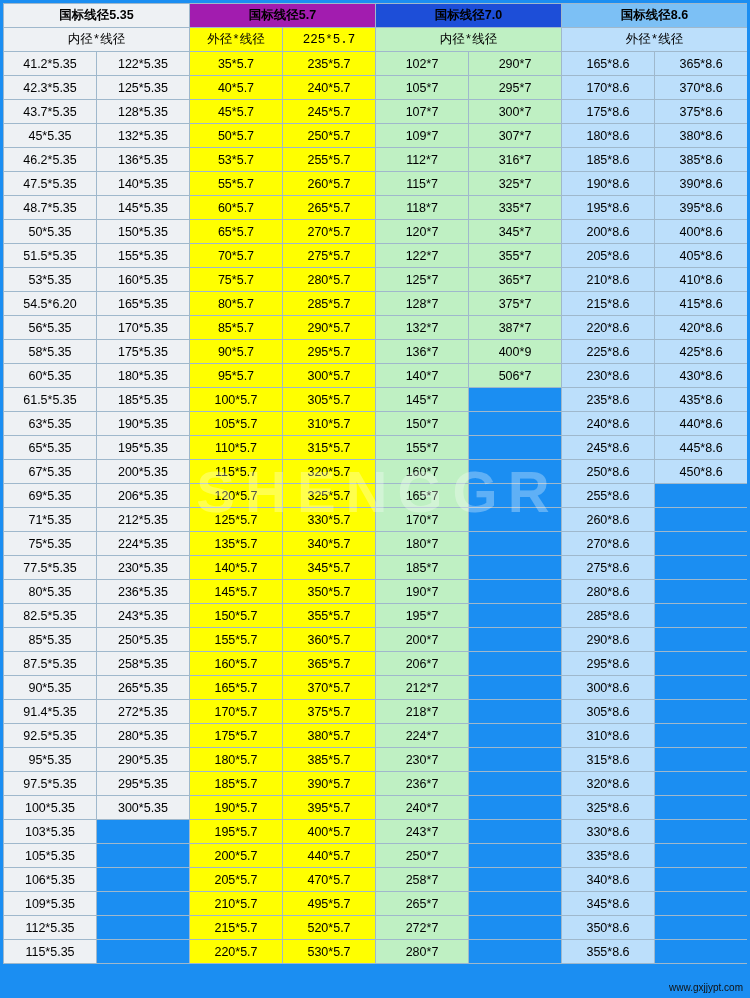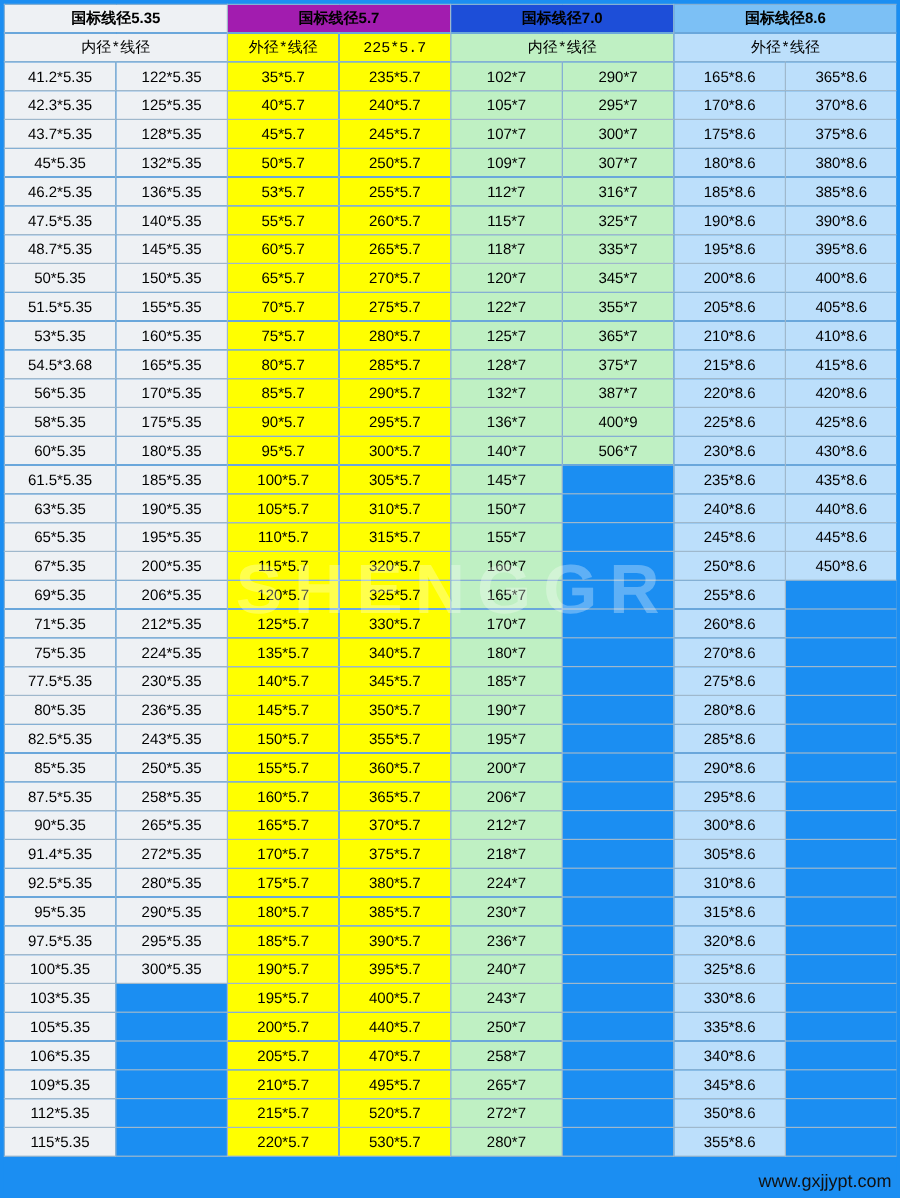--- a/index.html
+++ b/index.html
@@ -33,21 +33,21 @@
     letter-spacing: 10px;
     color: rgba(255,255,255,0.30);
     pointer-events: none;
     z-index: 5;
     font-family: "Liberation Sans", sans-serif;
   }
   .credit {
     position: absolute;
     right: 4px;
     bottom: 2px;
-    font-size: 15px;
+    font-size: 10px;
     color: #111;
     z-index: 8;
     font-family: "Liberation Sans", sans-serif;
   }
   table.grid {
     border-collapse: collapse;
     table-layout: fixed;
     width: 744px;
     position: relative;
     z-index: 2;
@@ -222,21 +222,21 @@
           <td class="c535">53*5.35</td>
           <td class="c535">160*5.35</td>
           <td class="c57">75*5.7</td>
           <td class="c57">280*5.7</td>
           <td class="c70">125*7</td>
           <td class="c70">365*7</td>
           <td class="c86">210*8.6</td>
           <td class="c86">410*8.6</td>
         </tr>
         <tr>
-          <td class="c535">54.5*3.68</td>
+          <td class="c535">54.5*6.20</td>
           <td class="c535">165*5.35</td>
           <td class="c57">80*5.7</td>
           <td class="c57">285*5.7</td>
           <td class="c70">128*7</td>
           <td class="c70">375*7</td>
           <td class="c86">215*8.6</td>
           <td class="c86">415*8.6</td>
         </tr>
         <tr>
           <td class="c535">56*5.35</td>

